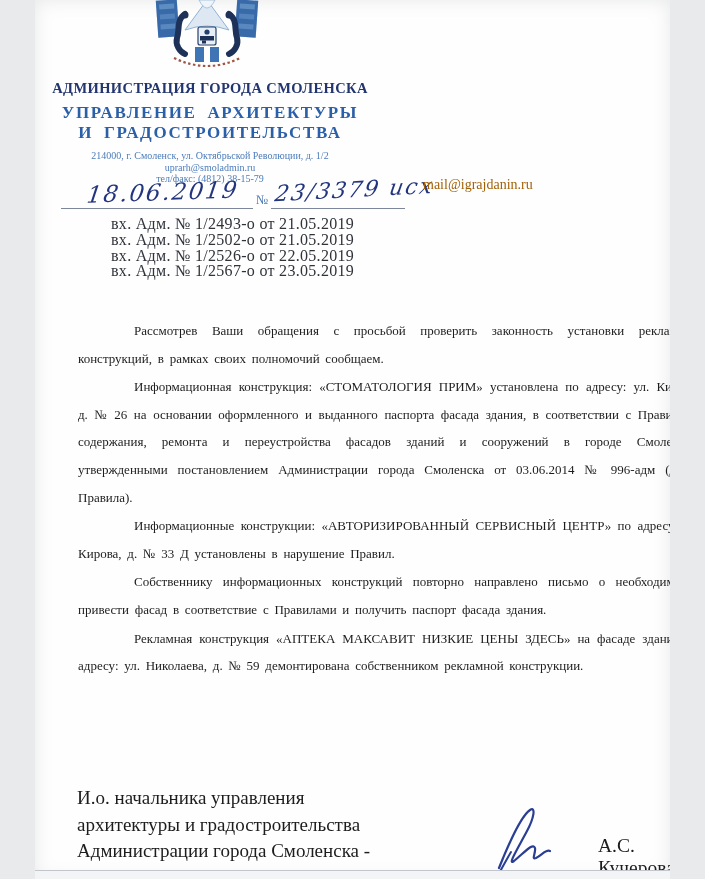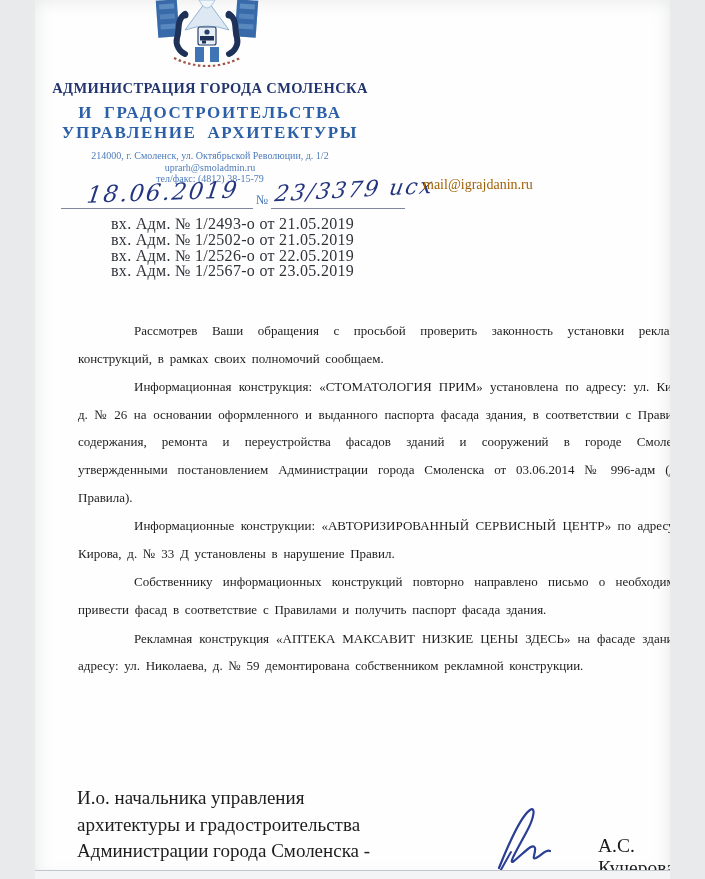--- a/index.html
+++ b/index.html
@@ -72,22 +72,22 @@
     <circle cx="55" cy="32" r="2.6" fill="#24406f"></circle>
 
     <rect x="43" y="47" width="9" height="15" fill="#3f74b5"></rect>
     <rect x="58" y="47" width="9" height="15" fill="#3f74b5"></rect>
 
     <path d="M22,58 Q55,74 88,58" fill="none" stroke="#a05545" stroke-width="2.2" stroke-dasharray="2.5 2.5"></path>
   </svg>
 
   <div class="letterhead">
     <div class="org-name">АДМИНИСТРАЦИЯ ГОРОДА СМОЛЕНСКА</div>
+    <div class="dept">УПРАВЛЕНИЕ  АРХИТЕКТУРЫ</div>
     <div class="dept">И  ГРАДОСТРОИТЕЛЬСТВА</div>
-    <div class="dept">УПРАВЛЕНИЕ  АРХИТЕКТУРЫ</div>
     <div class="contacts">
       <div>214000, г. Смоленск, ул. Октябрьской Революции, д. 1/2</div>
       <div>uprarh@smoladmin.ru</div>
       <div>тел/факс: (4812) 38-15-79</div>
     </div>
   </div>
 
   <span class="hw hw-date">18.06.2019</span>
   <div class="uline uline-1"></div>
   <span class="no-label">№</span>

